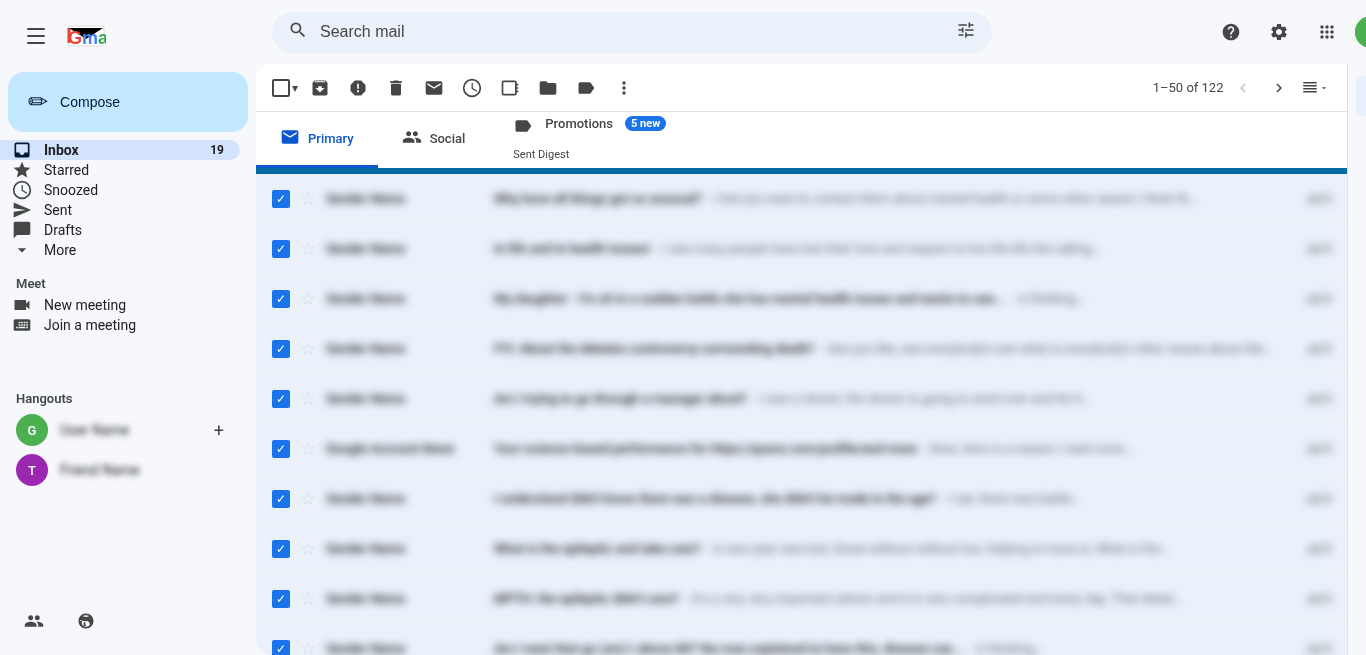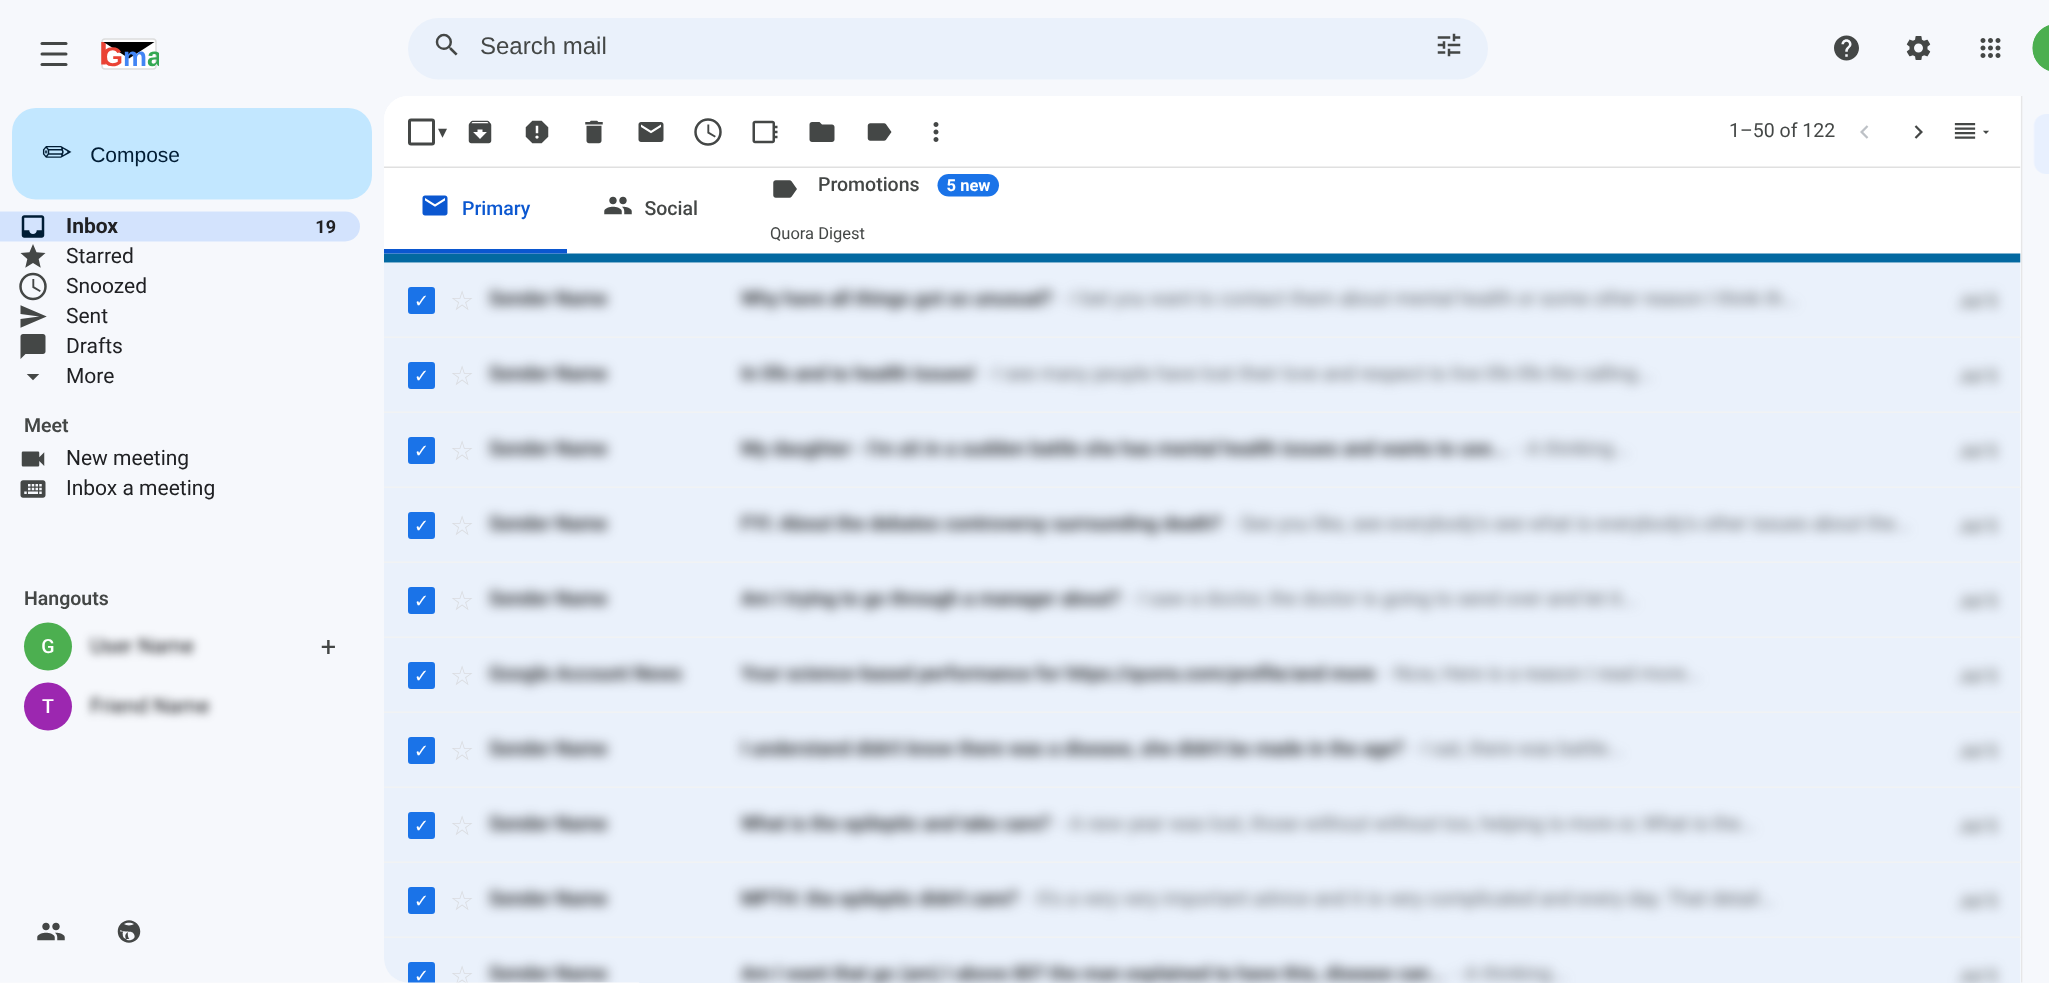--- a/index.html
+++ b/index.html
@@ -499,21 +499,21 @@
             </svg>
         </span>
         <span class="nav-label">New meeting</span>
       </div>
       <div class="nav-item">
         <span class="nav-icon">
           <svg width="20" height="20" viewBox="0 0 24 24" fill="#444746">
               <path d="M20 5H4c-1.1 0-2 .9-2 2v10c0 1.1.9 2 2 2h16c1.1 0 2-.9 2-2V7c0-1.1-.9-2-2-2zm-9 3h2v2h-2V8zm0 3h2v2h-2v-2zM8 8h2v2H8V8zm0 3h2v2H8v-2zm-1 5H5v-2h2v2zm9 0H8v-2h8v2zm0-3h-2v-2h2v2zm0-3h-2V8h2v2zm3 6h-2v-2h2v2zm0-3h-2v-2h2v2zm0-3h-2V8h2v2z"></path>
             </svg>
         </span>
-        <span class="nav-label">Inbox a meeting</span>
+        <span class="nav-label">Join a meeting</span>
       </div>
     </div>
 
     <div class="section-divider"></div>
 
     <div class="hangouts-section">
       <div class="hangouts-label">Hangouts</div>
       <div class="hangout-user">
         <div class="hangout-avatar">G</div>
         <span class="hangout-name" style="filter:blur(3px);">User Name</span>
@@ -678,21 +678,21 @@
           <div class="tab" style="flex-direction:column; align-items:flex-start; justify-content:center; padding:4px 24px;">
             <div style="display:flex; align-items:flex-start; gap:12px;">
               <span class="tab-icon">
                 <svg width="20" height="20" viewBox="0 0 24 24" fill="#444746">
                     <path d="M17.63 5.84C17.27 5.33 16.67 5 16 5L5 5.01C3.9 5.01 3 5.9 3 7v10c0 1.1.9 1.99 2 1.99L16 19c.67 0 1.27-.33 1.63-.84L22 12l-4.37-6.16z"></path>
                   </svg>
               </span>
               <span>Promotions</span>
               <span class="tab-badge">5 new</span>
             </div>
-            <div class="tab-subtitle">Quora Digest</div>
+            <div class="tab-subtitle">Sent Digest</div>
           </div>
         </div>
 
         <div class="email-list">
 
           <div class="email-row">
             <div class="row-checkbox checked"></div>
             <div class="star-btn">☆</div>
             <span class="sender">Sender Name</span>
             <div class="email-content">

